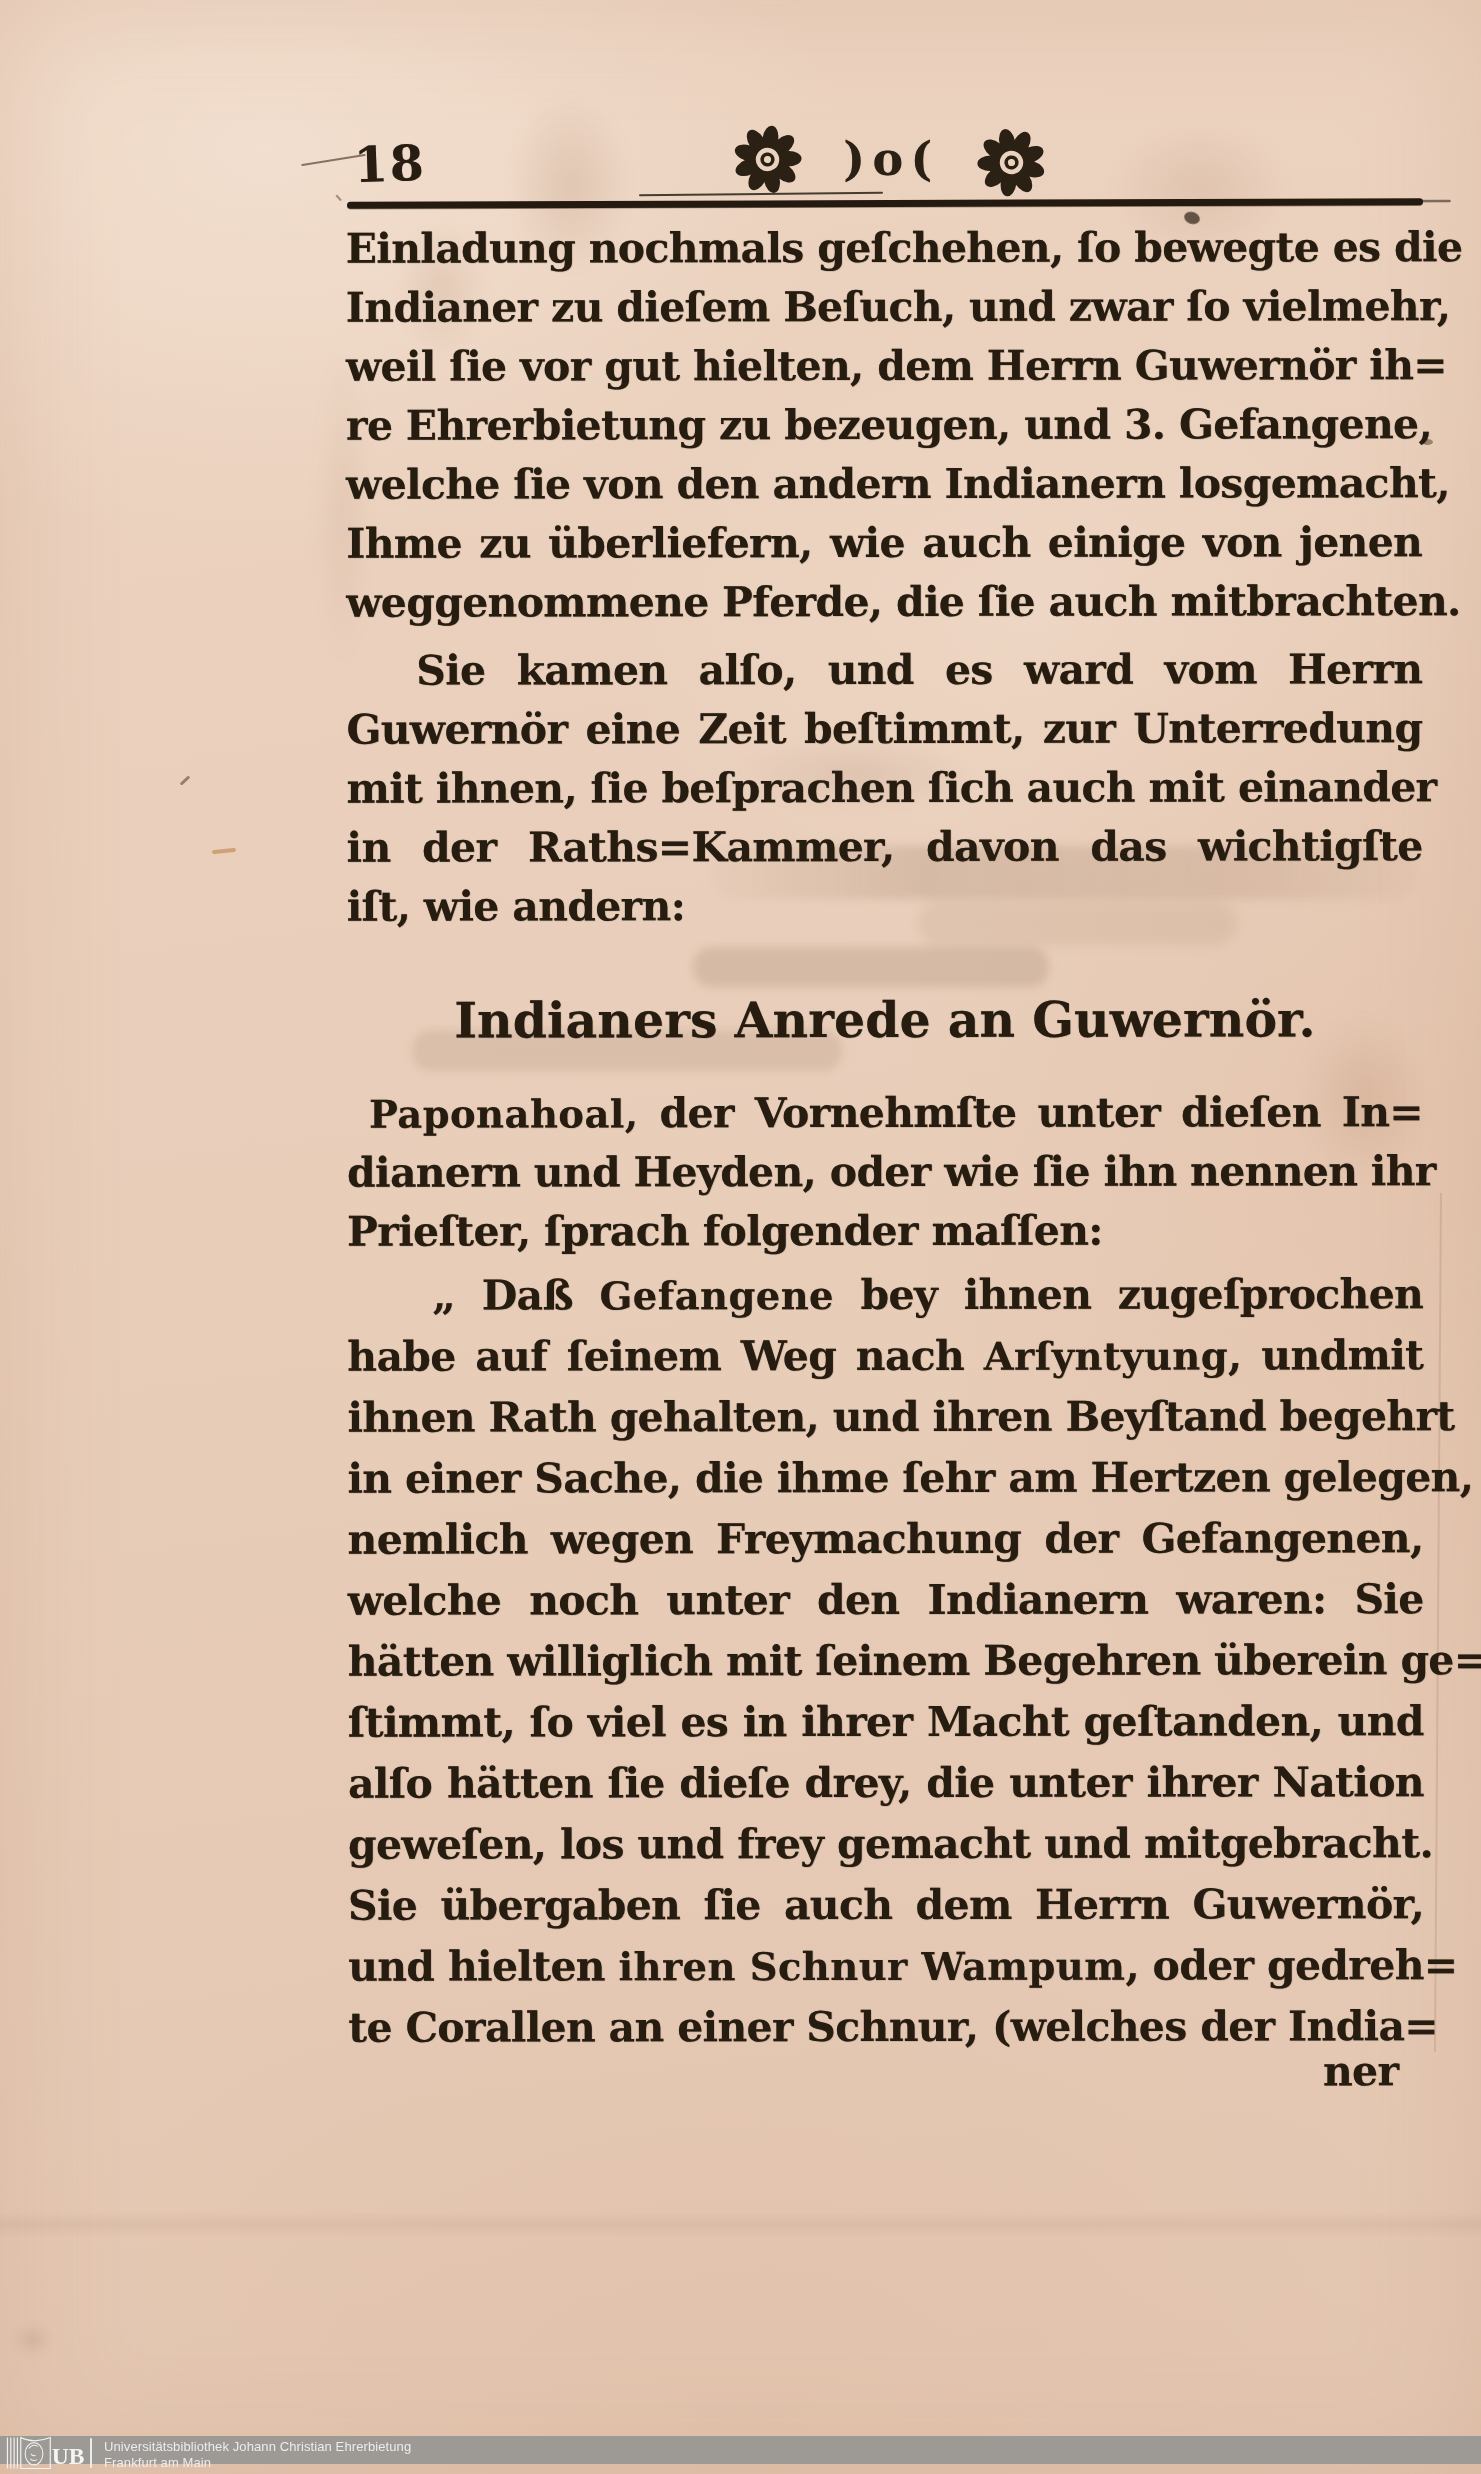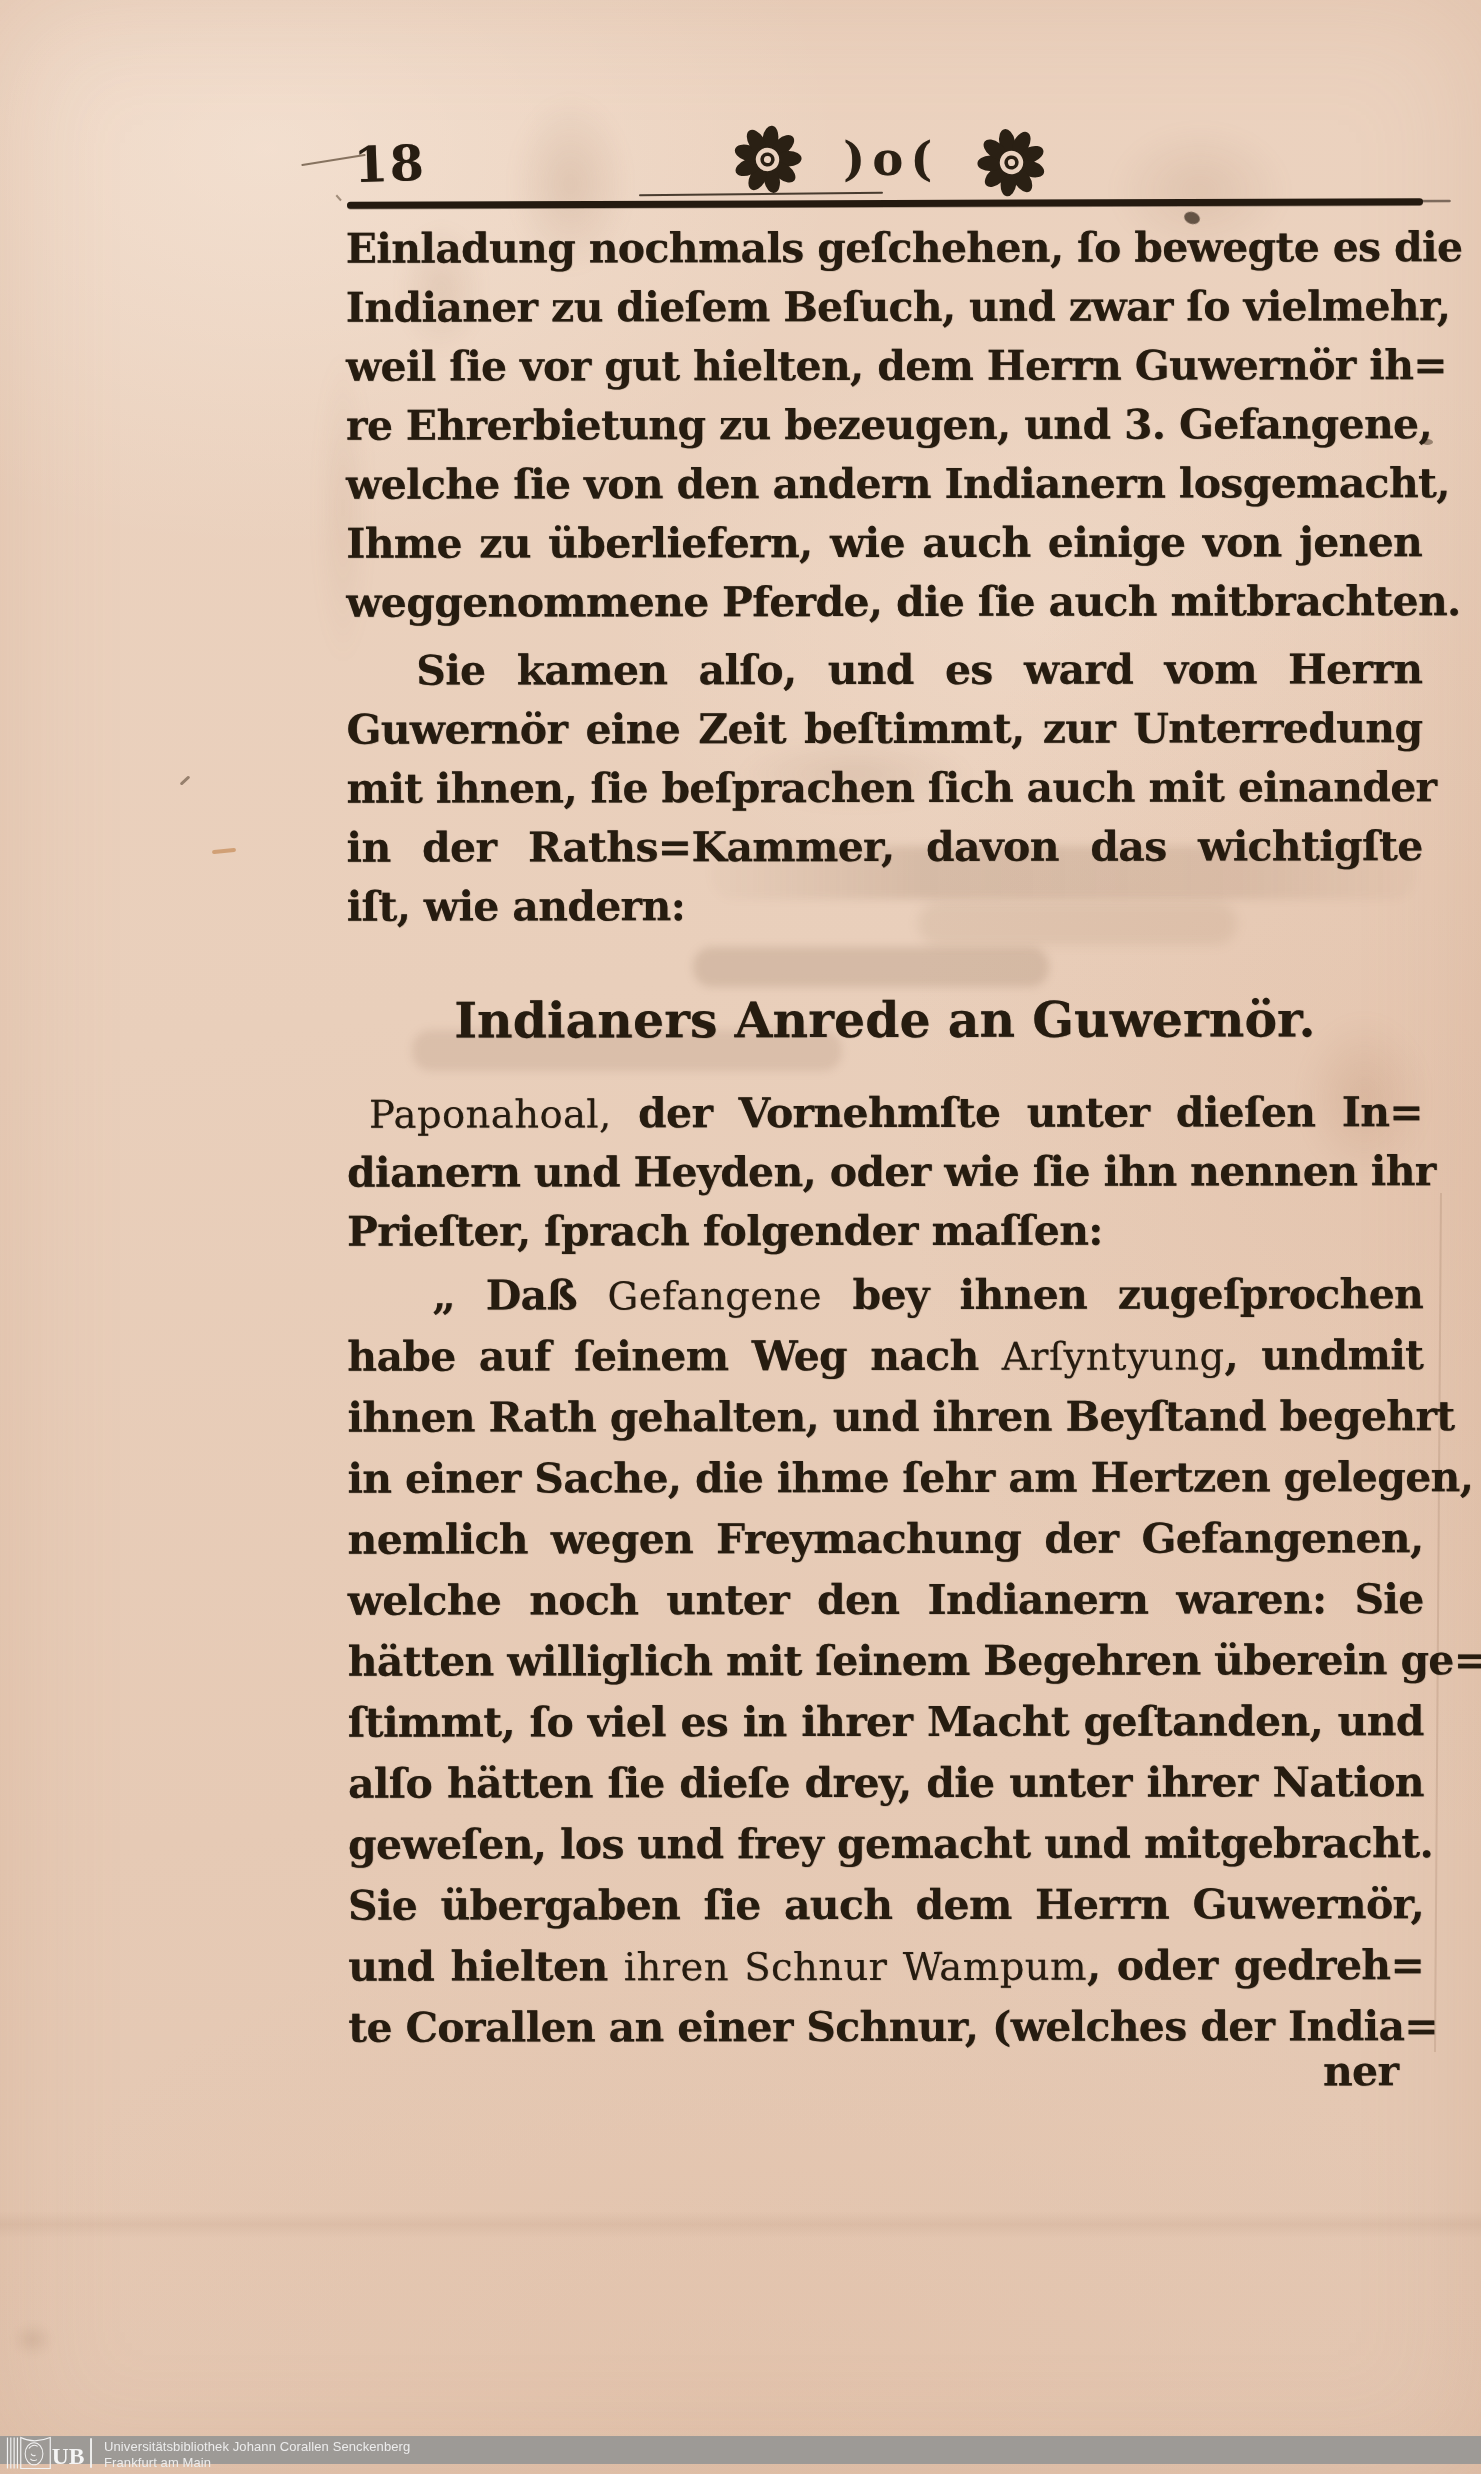--- a/index.html
+++ b/index.html
@@ -42,21 +42,21 @@
     text-justify:inter-word;white-space:nowrap;}
   .line.nojust{text-align-last:left;}
   .p2{margin-top:9px;}
   .heading-block{margin-top:43px;line-height:83px;font-size:49px;text-align:center;
     text-align-last:center;letter-spacing:0;}
   .p3{margin-top:22px;}
   .p4{margin-top:4.4px;}
   .p4 .line{line-height:61px;}
   .catchword-line{margin-top:-12px;line-height:52px;text-align:right;text-align-last:right;
     padding-right:26px;font-size:41px;}
-  .ant{font-weight:400;letter-spacing:0.4px;font-size:.94em;}
+  .ant{font-weight:700;letter-spacing:0.4px;font-size:.94em;}
   .frak{font-weight:700;}
 
   
   .blob{position:absolute;border-radius:50%;pointer-events:none;}
   .s-topcenter{left:511px;top:95px;width:119px;height:178px;filter:blur(6.7px);
     background:radial-gradient(closest-side,rgba(148,103,73,.16),rgba(148,103,73,0));}
   .s-topright{left:1111px;top:124px;width:178px;height:133px;filter:blur(6.7px);
     background:radial-gradient(closest-side,rgba(148,103,73,.13),rgba(148,103,73,0));}
   .s-underrule{left:397px;top:222px;width:89px;height:133px;filter:blur(6px);
     background:radial-gradient(closest-side,rgba(148,103,73,.13),rgba(148,103,73,0));}
@@ -221,17 +221,17 @@
     <g stroke="#f2f2f2" fill="none" stroke-width="1.4">
       <ellipse cx="38" cy="24" rx="12" ry="15"></ellipse>
       <path d="M31,17 q5,-7 12,-3"></path>
       <path d="M34,24 q2,4 6,2"></path>
       <path d="M33,31 q4,4 9,1"></path>
     </g>
     <text x="62" y="38" font-size="32" font-weight="bold" fill="#f5f5f5" font-family="Liberation Serif, DejaVu Serif, serif">UB</text>
     <rect x="114" y="3" width="2.5" height="40" fill="#f2f2f2"></rect>
   </svg>
   <div class="footer-text">
-    <div>Universitätsbibliothek Johann Corallen Senckenberg</div>
+    <div>Universitätsbibliothek Johann Christian Ehrerbietung</div>
     <div>Frankfurt am Main</div>
   </div>
 </div>
 
 
 </body></html>

